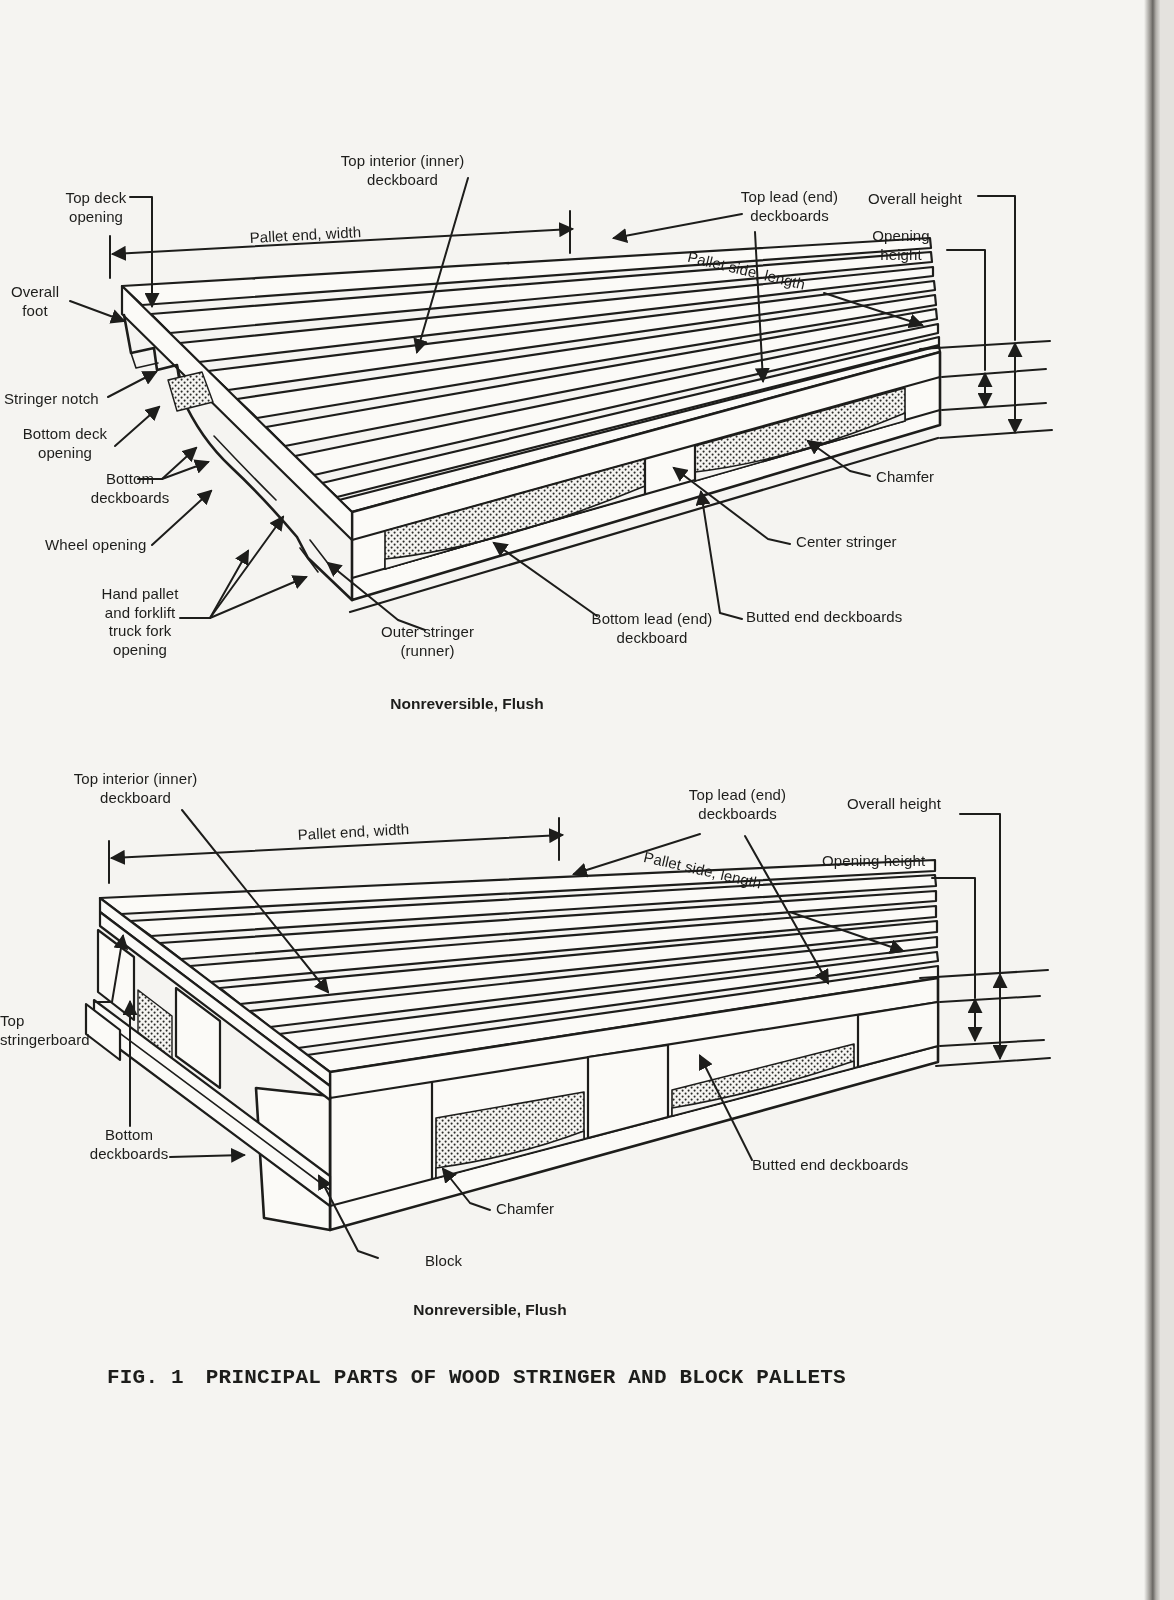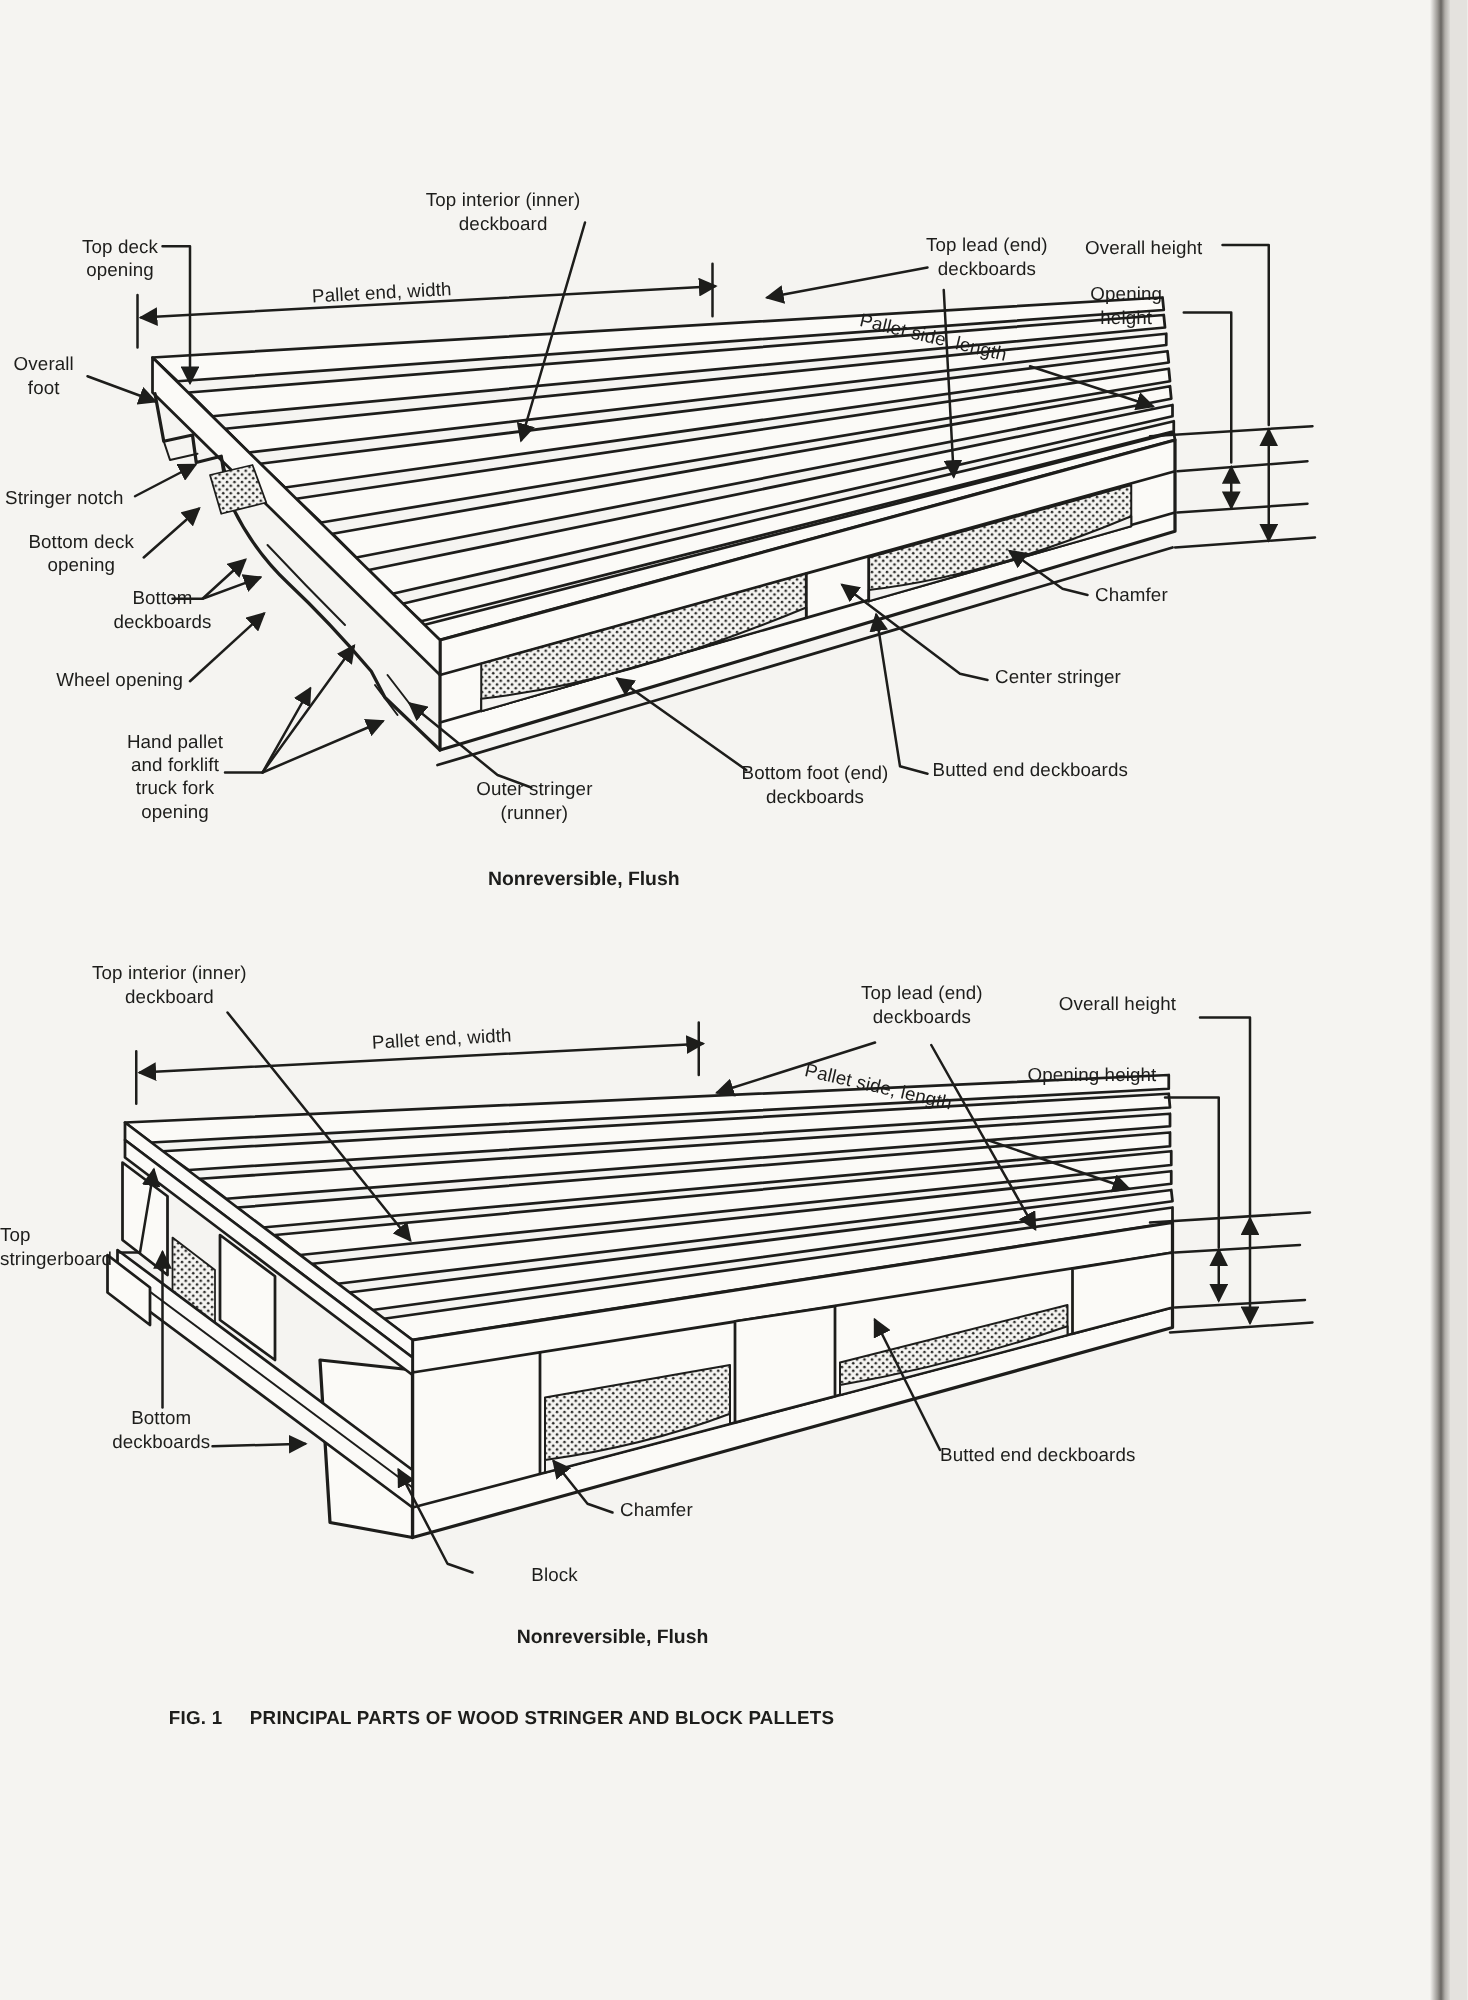--- a/index.html
+++ b/index.html
@@ -23,22 +23,22 @@
     letter-spacing:.1px;
   }
   .c{text-align:center;}
   .nw{white-space:nowrap;}
   .cap{
     position:absolute; font-size:15.5px; font-weight:bold; text-align:center; line-height:1.35;
     color:var(--ink);
   }
   .cap span{display:block;}
   .figcap{
-    position:absolute; left:135px; top:1366px; width:900px;
-    font-size:15px; font-weight:bold; white-space:nowrap; color:var(--ink); letter-spacing:.2px;
+    position:absolute; left:107px; top:1366px; width:900px;
+    font-size:21px; font-weight:bold; white-space:nowrap; color:var(--ink); letter-spacing:.2px;font-family:Liberation Mono, monospace;
   }
   .figcap .t{margin-left:22px;}
 </style>
 </head>
 <body>
 
 <div class="page">
 
   <svg class="art" width="1174" height="1600" viewBox="0 0 1174 1600">
     <defs>
@@ -206,36 +206,36 @@
   <div class="lbl nw" style="left:868px;top:190px;">Overall height</div>
   <div class="lbl c" style="left:862px;top:227px;width:78px;">Opening height</div>
   <div class="lbl nw" style="left:690px;top:248px;transform:rotate(13.5deg);transform-origin:left top;">Pallet side, length</div>
   <div class="lbl c" style="left:4px;top:283px;width:62px;">Overall foot</div>
   <div class="lbl nw" style="left:4px;top:390px;">Stringer notch</div>
   <div class="lbl c" style="left:16px;top:425px;width:98px;">Bottom deck opening</div>
   <div class="lbl c" style="left:80px;top:470px;width:100px;">Bottom deckboards</div>
   <div class="lbl nw" style="left:45px;top:536px;">Wheel opening</div>
   <div class="lbl c" style="left:96px;top:585px;width:88px;">Hand pallet and forklift truck fork opening</div>
   <div class="lbl c" style="left:375px;top:623px;width:105px;">Outer stringer (runner)</div>
-  <div class="lbl c" style="left:588px;top:610px;width:128px;">Bottom foot (end) deckboards</div>
+  <div class="lbl c" style="left:588px;top:610px;width:128px;">Bottom lead (end) deckboard</div>
   <div class="lbl nw" style="left:746px;top:608px;">Butted end deckboards</div>
   <div class="lbl nw" style="left:796px;top:533px;">Center stringer</div>
   <div class="lbl nw" style="left:876px;top:468px;">Chamfer</div>
 
   <div class="cap" style="left:187px;top:694px;width:560px;">
     <span>Nonreversible, Flush</span>
   </div>
 
   <div class="lbl c" style="left:58px;top:770px;width:155px;">Top interior (inner) deckboard</div>
   <div class="lbl c nw" style="left:286px;top:823px;width:135px;transform:rotate(-3deg);">Pallet end, width</div>
   <div class="lbl c" style="left:660px;top:786px;width:155px;">Top lead (end) deckboards</div>
   <div class="lbl nw" style="left:847px;top:795px;">Overall height</div>
   <div class="lbl nw" style="left:822px;top:852px;">Opening height</div>
   <div class="lbl nw" style="left:646px;top:848px;transform:rotate(13deg);transform-origin:left top;">Pallet side, length</div>
-  <div class="lbl" style="left:0px;top:980px;width:100px;">Top stringerboard</div>
+  <div class="lbl" style="left:0px;top:1012px;width:100px;">Top stringerboard</div>
   <div class="lbl c" style="left:78px;top:1126px;width:102px;">Bottom deckboards</div>
   <div class="lbl nw" style="left:752px;top:1156px;">Butted end deckboards</div>
   <div class="lbl nw" style="left:496px;top:1200px;">Chamfer</div>
   <div class="lbl nw" style="left:382px;top:1252px;margin-left:43px;">Block</div>
 
   <div class="cap" style="left:205px;top:1300px;width:570px;">
     <span>Nonreversible, Flush</span>
   </div>
 
   <div class="figcap">

